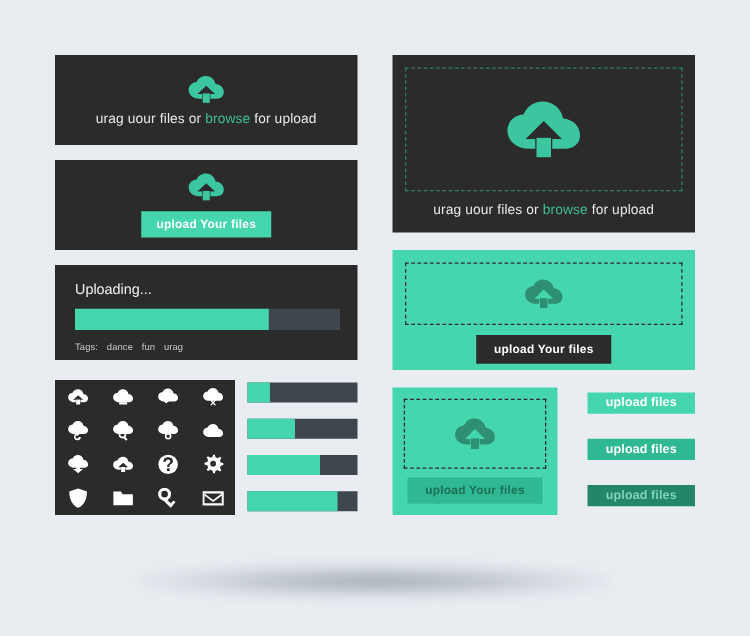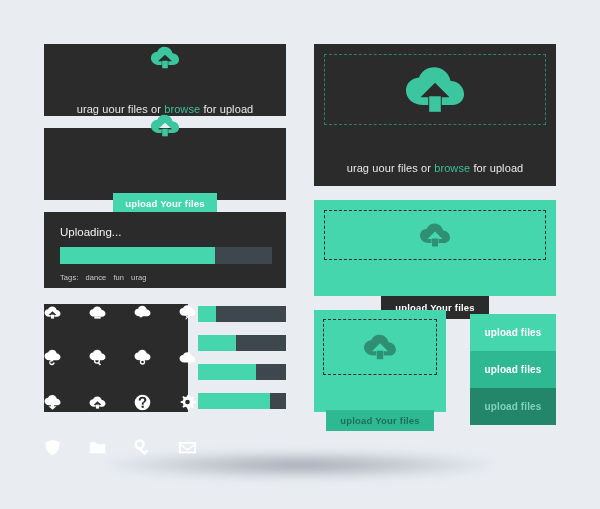--- a/index.html
+++ b/index.html
@@ -34,21 +34,20 @@
   .stage {
     position: absolute;
     left: 0; top: 0;
     width: 600px; height: 509px;
   }
 
   
   .panel {
     position: absolute;
     box-sizing: border-box;
-    gap: 28px;
   }
   .dark { background: #2b2b2b; }
   .teal { background: #46d6ae; }
 
   
   #card-drag-dark {
     left: 44px; top: 44px; width: 242px; height: 72px;
     display: flex; flex-direction: column;
     align-items: center; justify-content: center;
   }
@@ -192,21 +191,21 @@
     margin-top: 7px;
   }
 
   
   #button-stack {
     position: absolute;
     left: 470px; top: 314px; width: 86px; height: 98px;
   }
   #button-stack .stack-btn {
     position: absolute;
-    left: 0; width: 86px; height: 37px;
+    left: 0; width: 86px; height: 17px;
     display: flex; align-items: center; justify-content: center;
     font-size: 10px; font-weight: bold; color: #ffffff;
     letter-spacing: .1px;
   }
   #button-stack .b1 { top: 0;  background: #46d6ae; }
   #button-stack .b2 { top: 37px; background: #2fb992; }
   #button-stack .b3 { top: 74px; background: #23866b; color: #7ed3ba; }
 
   .cloud-teal svg { fill: #3cc69f; display:block; }
   .cloud-darkgreen svg { fill: #2f8f73; display:block; }

